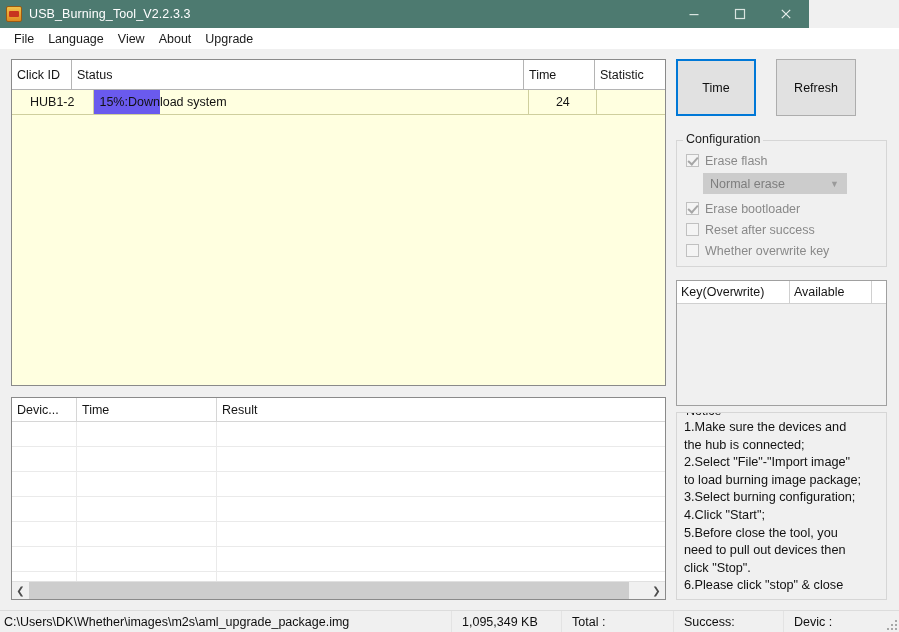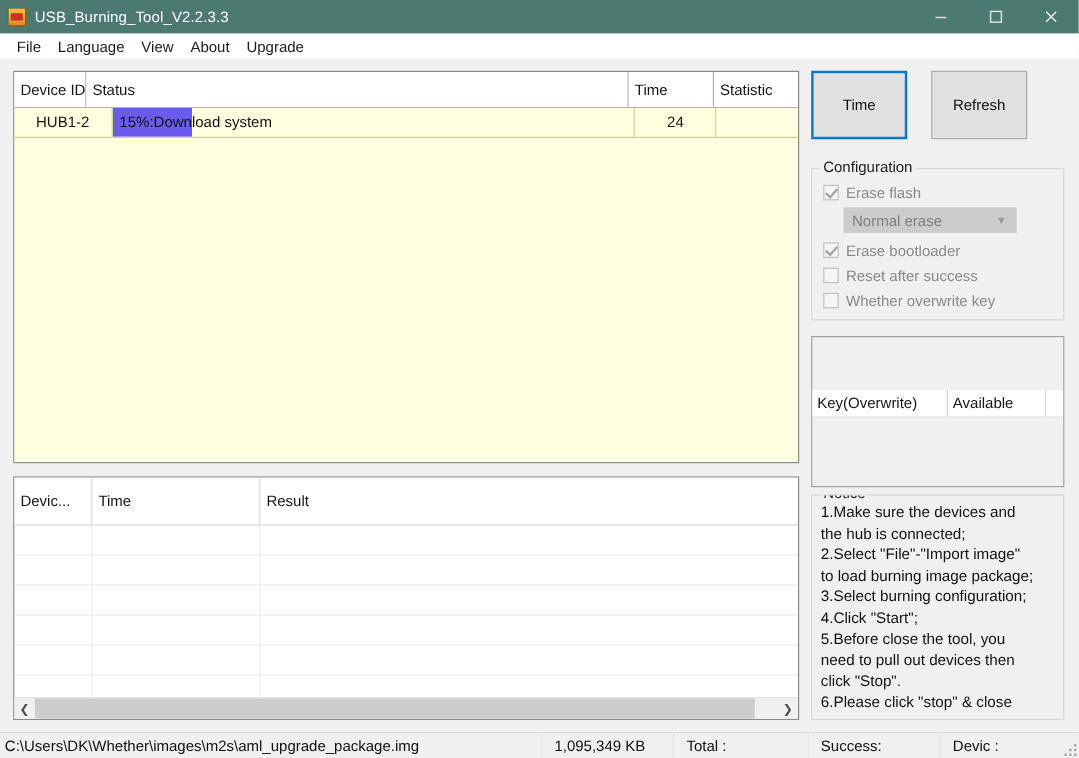--- a/index.html
+++ b/index.html
@@ -12,21 +12,21 @@
   }
   #app {
     position: relative;
     width: 899px; height: 632px;
     background: #f0f0f0;
   }
 
   
   .titlebar {
     position: absolute; left: 0; top: 0;
-    width: 899px; height: 28px;
+    width: 809px; height: 28px;
     background: #4d7a70;
     display: flex; align-items: center;
   }
   .title-icon {
     width: 16px; height: 16px;
     margin-left: 6px; margin-right: 7px;
     border-radius: 2px;
     background: linear-gradient(#f2c14b, #e08a20);
     border: 1px solid #9a5a12;
     position: relative;
@@ -145,21 +145,21 @@
   
   .logpanel {
     position: absolute;
     left: 11px; top: 397px;
     width: 655px; height: 203px;
     border: 1px solid #8a8a8a;
     background: #ffffff;
     overflow: hidden;
   }
   .lg-headrow {
-    display: flex; height: 40px;
+    display: flex; height: 24px;
     background: #ffffff;
     border-bottom: 1px solid #d6d6d6;
   }
   .lg-th {
     font-size: 12.5px; color: #151515;
     display: flex; align-items: center;
     padding-left: 5px;
     border-right: 1px solid #d6d6d6;
     white-space: nowrap; overflow: hidden;
   }
@@ -279,21 +279,20 @@
     left: 676px; top: 280px;
     width: 211px; height: 126px;
     border: 1px solid #a0a0a0;
     background: #f0f0f0;
     overflow: hidden;
   }
   .key-head {
     display: flex; height: 23px;
     background: #ffffff;
     border-bottom: 1px solid #d0d0d0;
-    margin-top: 44px;
   }
   .key-th {
     font-size: 12.5px; color: #151515;
     display: flex; align-items: center;
     padding-left: 4px;
     border-right: 1px solid #d0d0d0;
     white-space: nowrap; overflow: hidden;
     background: #ffffff;
   }
   .key-th.c-k { width: 113px; }
@@ -376,21 +375,21 @@
   <div class="menubar">
     <div class="menu-item">File</div>
     <div class="menu-item">Language</div>
     <div class="menu-item">View</div>
     <div class="menu-item">About</div>
     <div class="menu-item">Upgrade</div>
   </div>
 
   <div class="devtable">
     <div class="dt-headrow">
-      <div class="dt-th c-id">Device ID</div>
+      <div class="dt-th c-id">Click ID</div>
       <div class="dt-th c-st">Status</div>
       <div class="dt-th c-time">Time</div>
       <div class="dt-th c-stat">Statistic</div>
     </div>
     <div class="dt-row">
       <div class="dt-td c-id">HUB1-2</div>
       <div class="dt-td c-st">
         <div class="progress-wrap">
           <div class="progress-fill" id="progress-fill" style="width: 15%; background: rgb(106, 90, 238);"></div>
           <div class="progress-label">15%:Download system</div>

